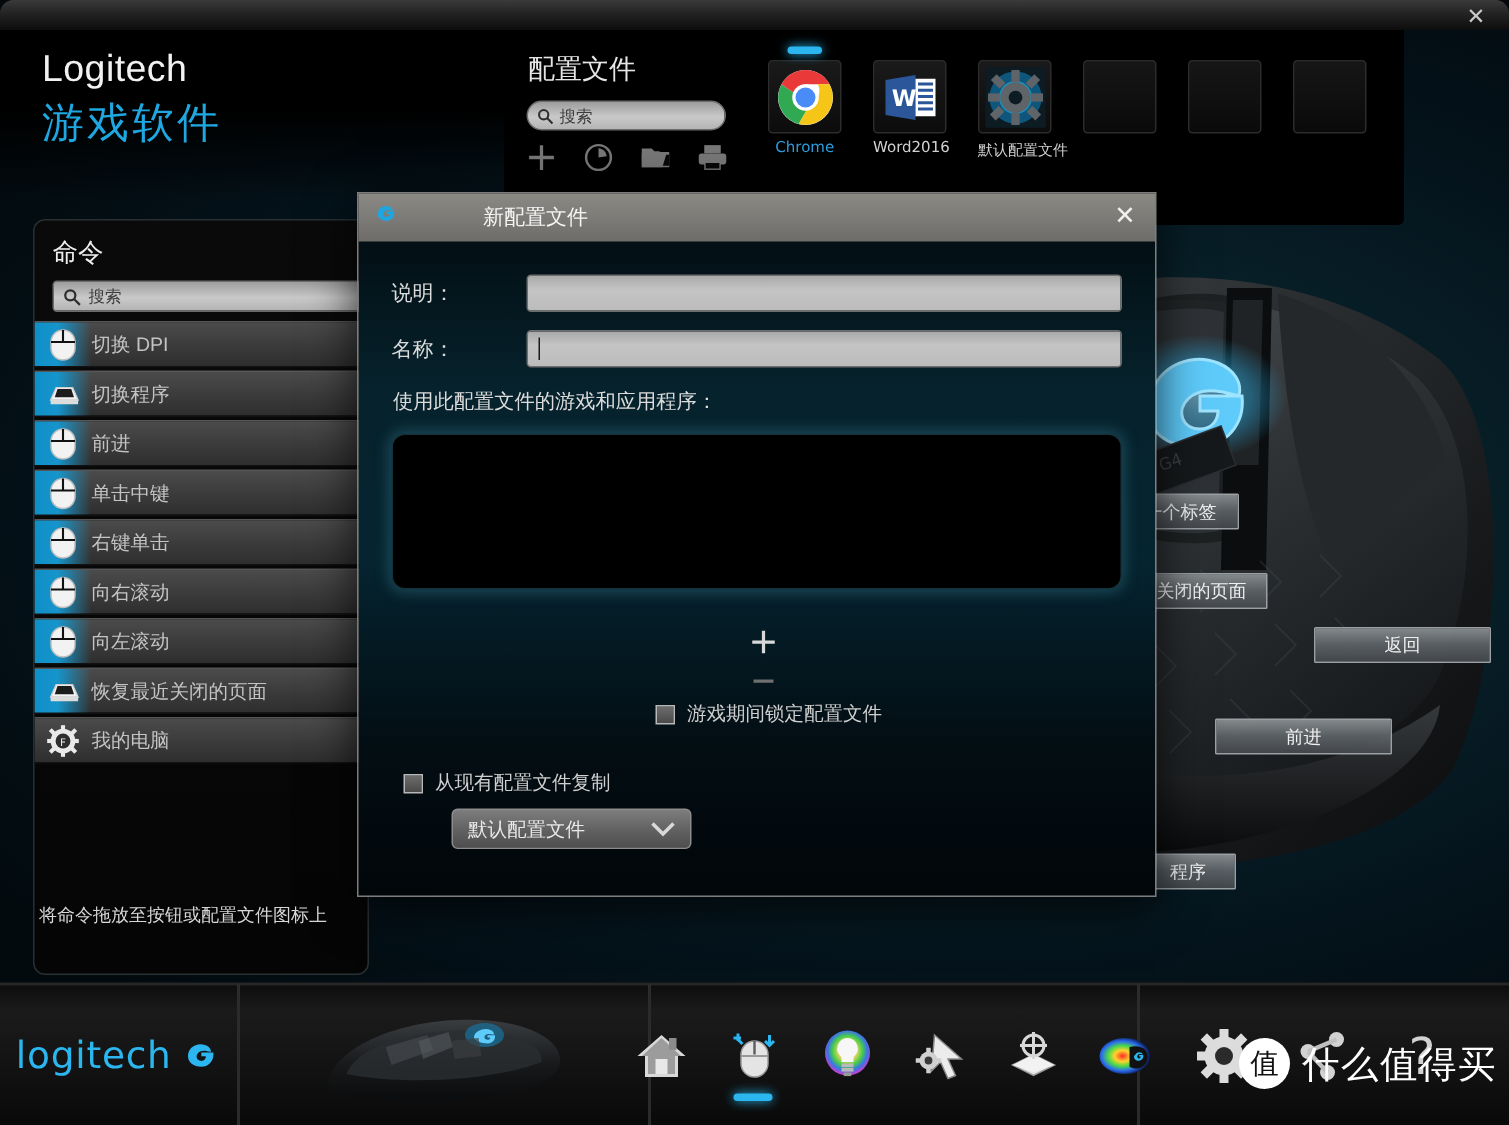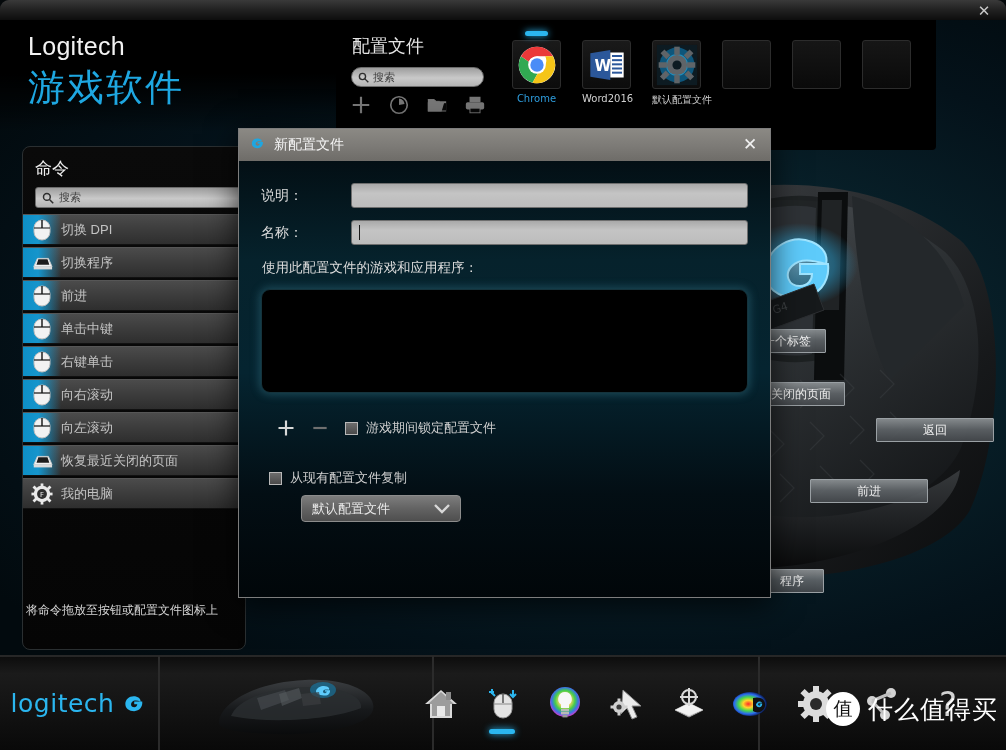--- a/index.html
+++ b/index.html
@@ -44,21 +44,21 @@
 
   
   .brand {
     position: absolute; left: 28px; top: 12px; z-index: 6;
   }
   .brand-logi {
     color: #f2f2f2; font-size: 25px; letter-spacing: .3px;
     font-family: "Liberation Sans", sans-serif; font-weight: 400;
   }
   .brand-sub {
-    color: #1ea7e1; font-size: 37px; margin-top: 2px; letter-spacing: 2px;
+    color: #1ea7e1; font-size: 28px; margin-top: 2px; letter-spacing: 2px;
     font-family: "DejaVu Sans", sans-serif;
   }
 
   
   .brand-bg {
     position: absolute; left: 0; top: 0; width: 340px; height: 112px;
     background: linear-gradient(180deg,#000 0%, #000 48%, rgba(2,14,20,0) 100%);
     z-index: 5;
   }
 
@@ -200,21 +200,21 @@
   
   .modal {
     position: absolute; left: 238px; top: 128px; width: 533px; height: 470px;
     z-index: 40;
     border: 1px solid #7d7d7d;
     background: linear-gradient(180deg,#02090d 0%, #06222c 28%, #052430 52%, #030e14 78%, #010609 100%);
     box-shadow: 0 6px 30px rgba(0,0,0,.75);
   }
   .modal-title {
     height: 32px; background: linear-gradient(180deg,#8b8984 0%, #7c7a76 55%, #6e6c68 100%);
-    display: flex; align-items: center; padding: 0 10px; position: relative;
+    display: flex; align-items: center; padding: 0 10px; position: relative; gap: 48px;
   }
   .modal-title .gicon { margin-right: 8px; }
   .modal-title .ttxt { color: #f5f5f5; font-size: 14px; font-family: "DejaVu Sans", sans-serif; }
   .modal-close {
     position: absolute; right: 10px; top: 5px; width: 20px; height: 20px;
     color: #f0f0f0; font-size: 17px; text-align: center; line-height: 20px; cursor: pointer;
     font-family: "DejaVu Sans", sans-serif;
   }
   .modal-body { position: relative; height: 437px; padding: 22px 22px 0 22px; }
 
@@ -232,21 +232,21 @@
 
   .sectlabel {
     color: #dcdcdc; font-size: 13.5px; margin: 14px 0 12px 1px;
     font-family: "DejaVu Sans", sans-serif;
   }
   .applist {
     height: 104px; background: #000; border-radius: 9px;
     border: 1px solid #15333c;
     box-shadow: 0 0 9px 2px rgba(60,130,150,.40);
   }
-  .listtools { display: flex; align-items: center; gap: 0; margin: 22px 0 0 8px; }
+  .listtools { display: flex; align-items: center; gap: 0; margin: 22px 0 0 8px; flex-direction: column; }
   .tplus, .tminus {
     width: 34px; height: 26px; display: flex; align-items: center; justify-content: center;
     cursor: pointer;
   }
   .chk {
     width: 13px; height: 13px; border: 1px solid #b8b8b8;
     background: linear-gradient(180deg,#6d6d6d,#4a4a4a);
     display: inline-block; margin-right: 8px; flex: none; cursor: pointer;
   }
   .chkrow { display: flex; align-items: center; color: #cfcfcf; font-size: 13px;

